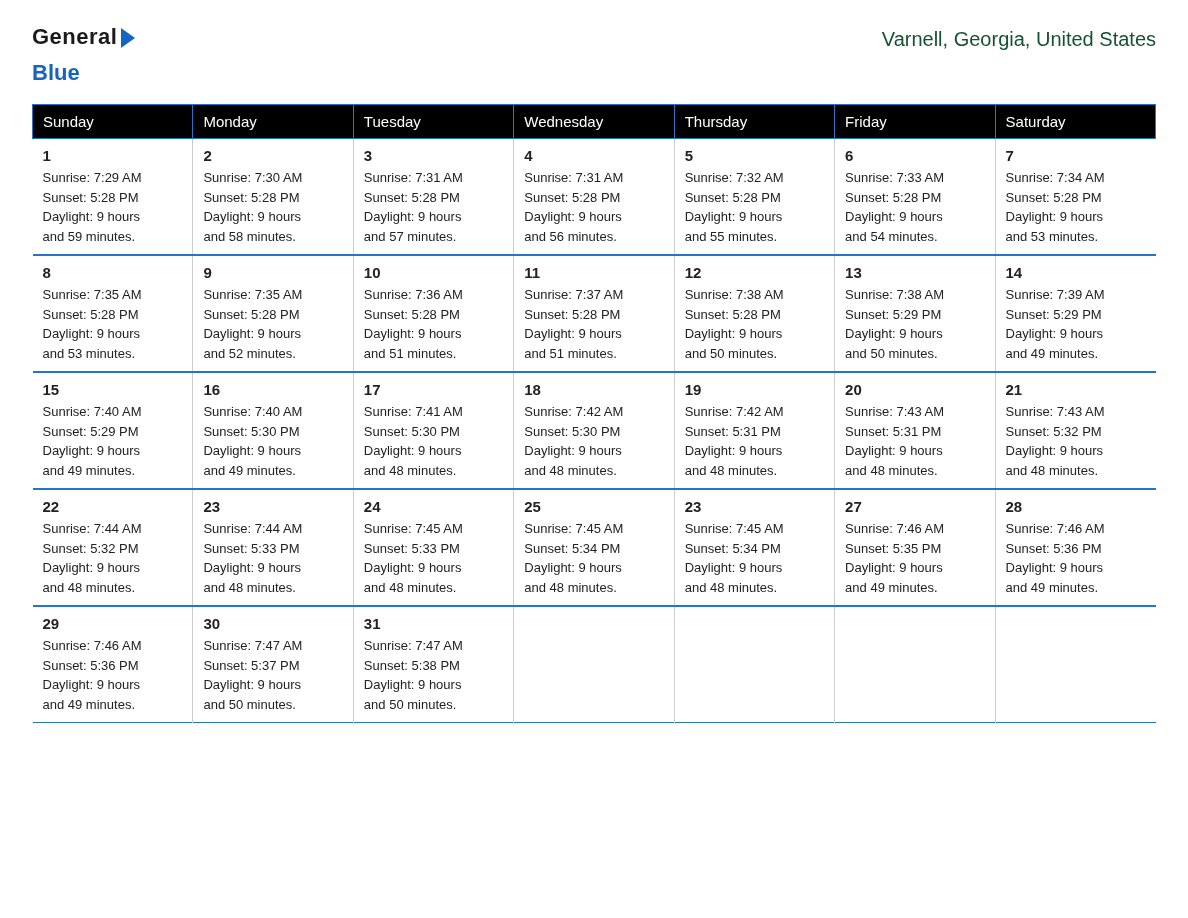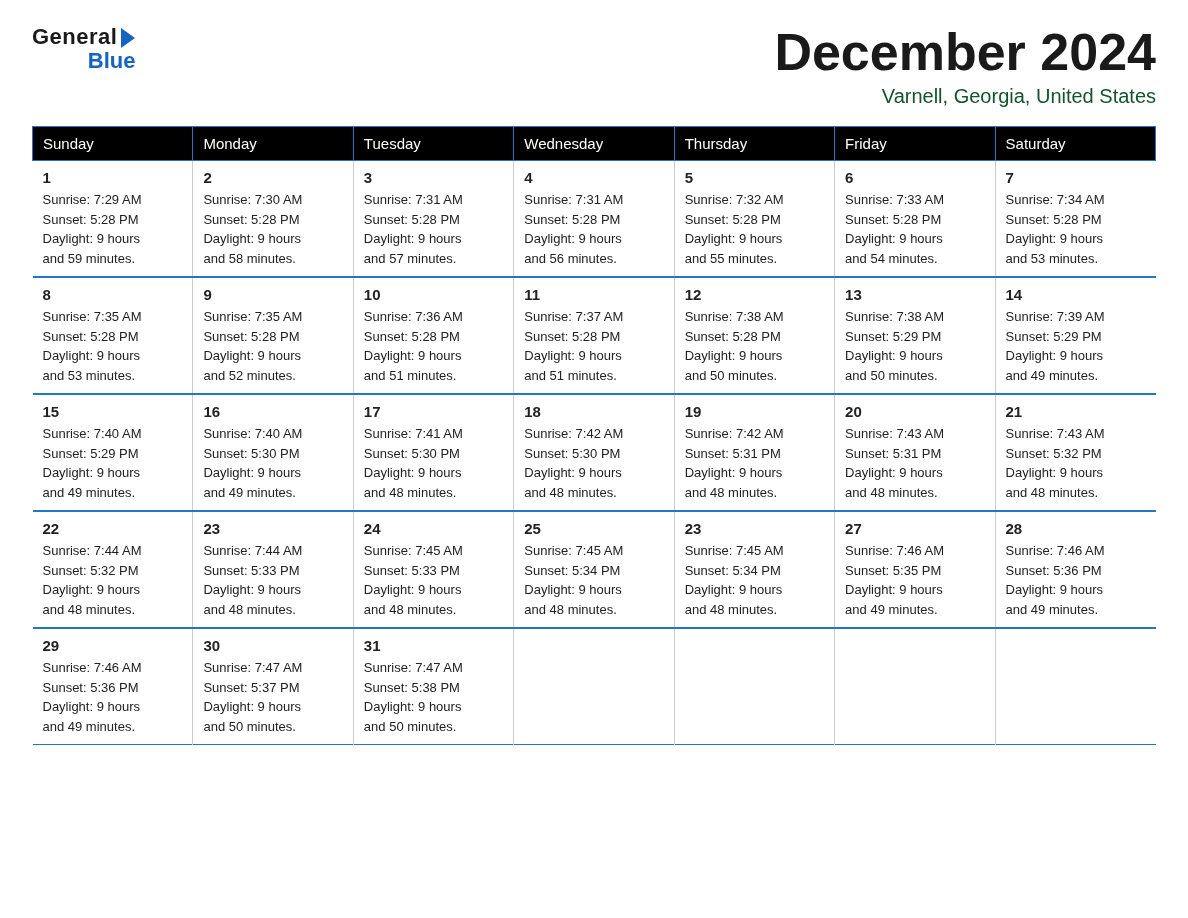--- a/index.html
+++ b/index.html
@@ -12,21 +12,22 @@
     }
     .header {
       display: flex;
       justify-content: space-between;
       align-items: flex-start;
       margin-bottom: 18px;
     }
     .logo {
       display: flex;
       flex-direction: column;
-      align-items: flex-end;
+      align-items: flex-start;
+      gap: 12px;
     }
     .logo-top {
       display: flex;
       align-items: center;
     }
     .logo-general {
       font-size: 22px;
       font-weight: bold;
       color: #1a1a1a;
       letter-spacing: 0.5px;
@@ -114,21 +115,20 @@
 
 <div class="header">
   <div class="logo">
     <div class="logo-top">
       <span class="logo-general">General</span>
       <div class="logo-arrow"></div>
     </div>
     <span class="logo-blue">Blue</span>
   </div>
   <div class="title-block">
-    <div class="month-title">December 2024</div>
     <div class="location">Varnell, Georgia, United States</div>
   </div>
 </div>
 
 <table>
   <thead>
     <tr>
     <th>Sunday</th>
         <th>Monday</th>
         <th>Tuesday</th>

